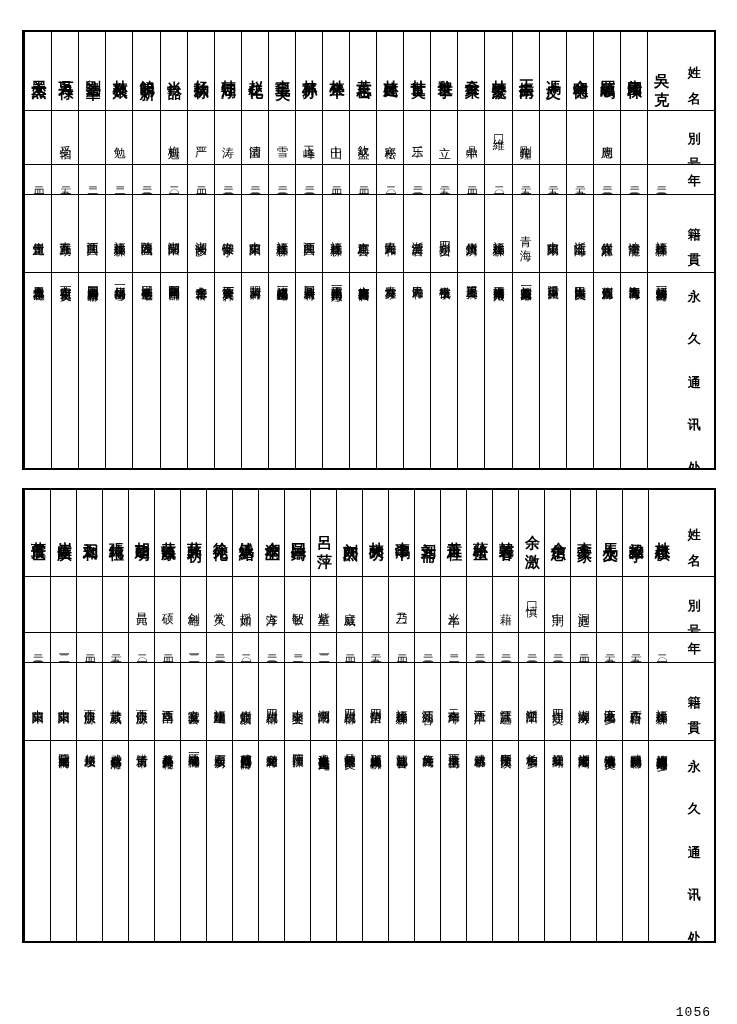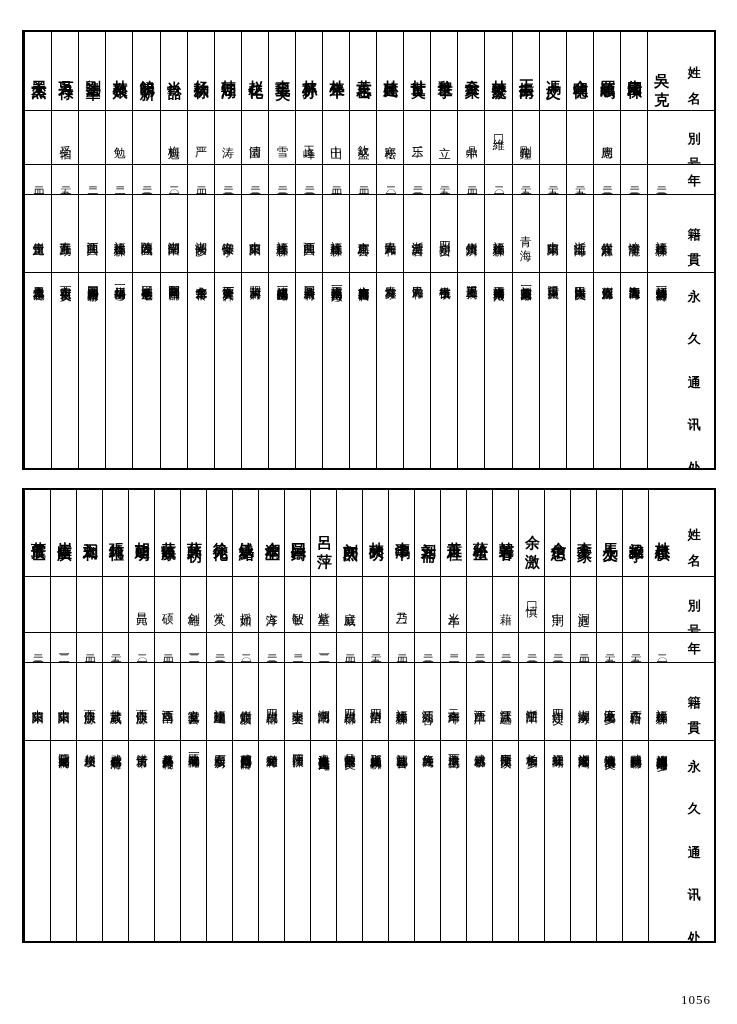--- a/index.html
+++ b/index.html
@@ -103,23 +103,23 @@
     padding-top: 4px;
   }
   .cell.addr .vtext {
     font-size: 11.5px;
     letter-spacing: 0.5px;
     line-height: 1.15;
   }
   .pageno {
     position: absolute;
     right: 26px;
-    bottom: 16px;
+    bottom: 4px;
     font-size: 13px;
-    font-family: Liberation Serif, serif;
+    font-family: Liberation Mono, monospace;
     letter-spacing: 1px;
   }
 </style>
 </head>
 <body>
 
 <div class="page">
 
   <div class="block" id="block-1">
       <div class="col header-col">

